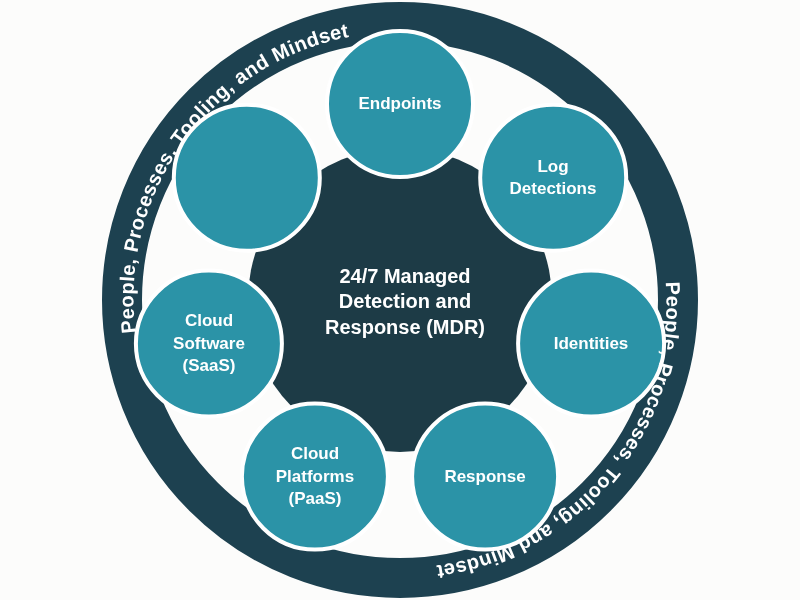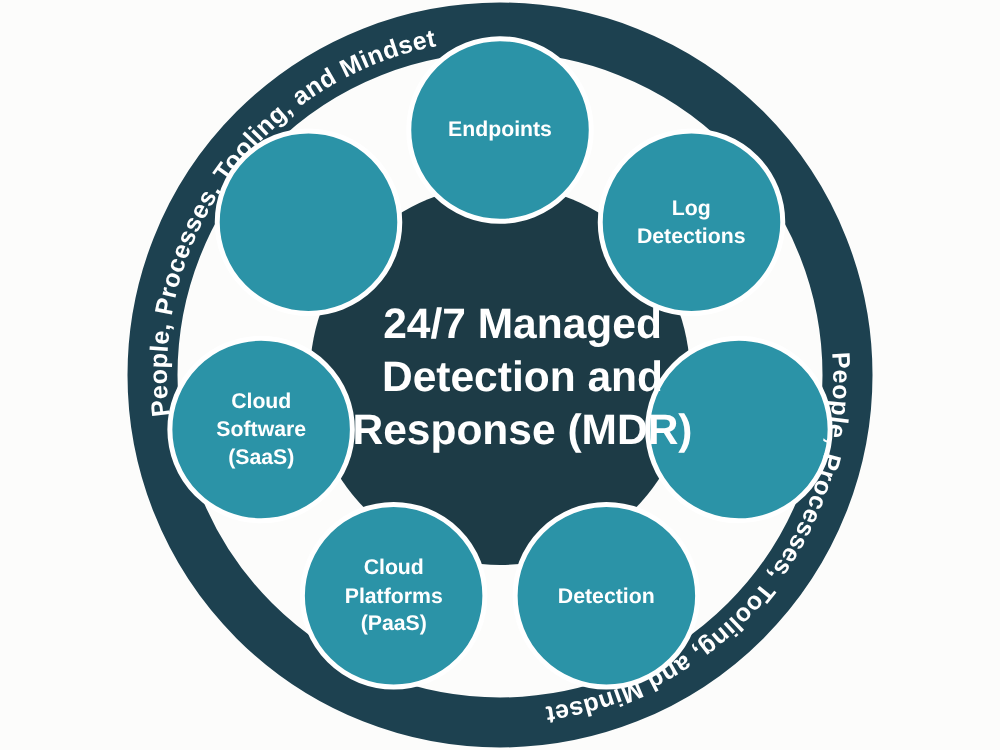--- a/index.html
+++ b/index.html
@@ -30,27 +30,27 @@
     text-align: center;
     color: #ffffff;
     font-weight: bold;
     font-size: 17px;
     line-height: 1.32;
     white-space: pre-line;
     pointer-events: none;
   }
   .center-label {
     position: absolute;
-    left: 268px; top: 230px;
+    left: 255px; top: 230px;
     width: 300px; height: 144px;
     display: flex; align-items: center; justify-content: center;
     text-align: center;
     color: #ffffff;
     font-weight: bold;
-    font-size: 34px;
+    font-size: 20px;
     line-height: 1.26;
     white-space: pre-line;
     pointer-events: none;
   }
 </style>
 </head>
 <body>
 
 <div class="stage">
 
@@ -75,21 +75,22 @@
       <textPath href="#ringPath" startOffset="37">People, Processes, Tooling, and Mindset</textPath>
     </text>
     <text class="ring-text">
       <textPath href="#ringPath" startOffset="891">People, Processes, Tooling, and Mindset</textPath>
     </text>
   </svg>
 
   <div class="node-label" style="left:478px; top:103px;">Log
 Detections</div>
   <div class="node-label" style="left:325px; top:29px;">Endpoints</div>
-  <div class="node-label" style="left:410px; top:402px;">Detection</div>
+  <div class="node-label" style="left:516px; top:269px;">Identities</div>
+  <div class="node-label" style="left:410px; top:402px;">Response</div>
   <div class="node-label" style="left:240px; top:402px;">Cloud
 Platforms
 (PaaS)</div>
   <div class="node-label" style="left:134px; top:269px;">Cloud
 Software
 (SaaS)</div>
 
   <div class="center-label">24/7 Managed
 Detection and
 Response (MDR)</div>

